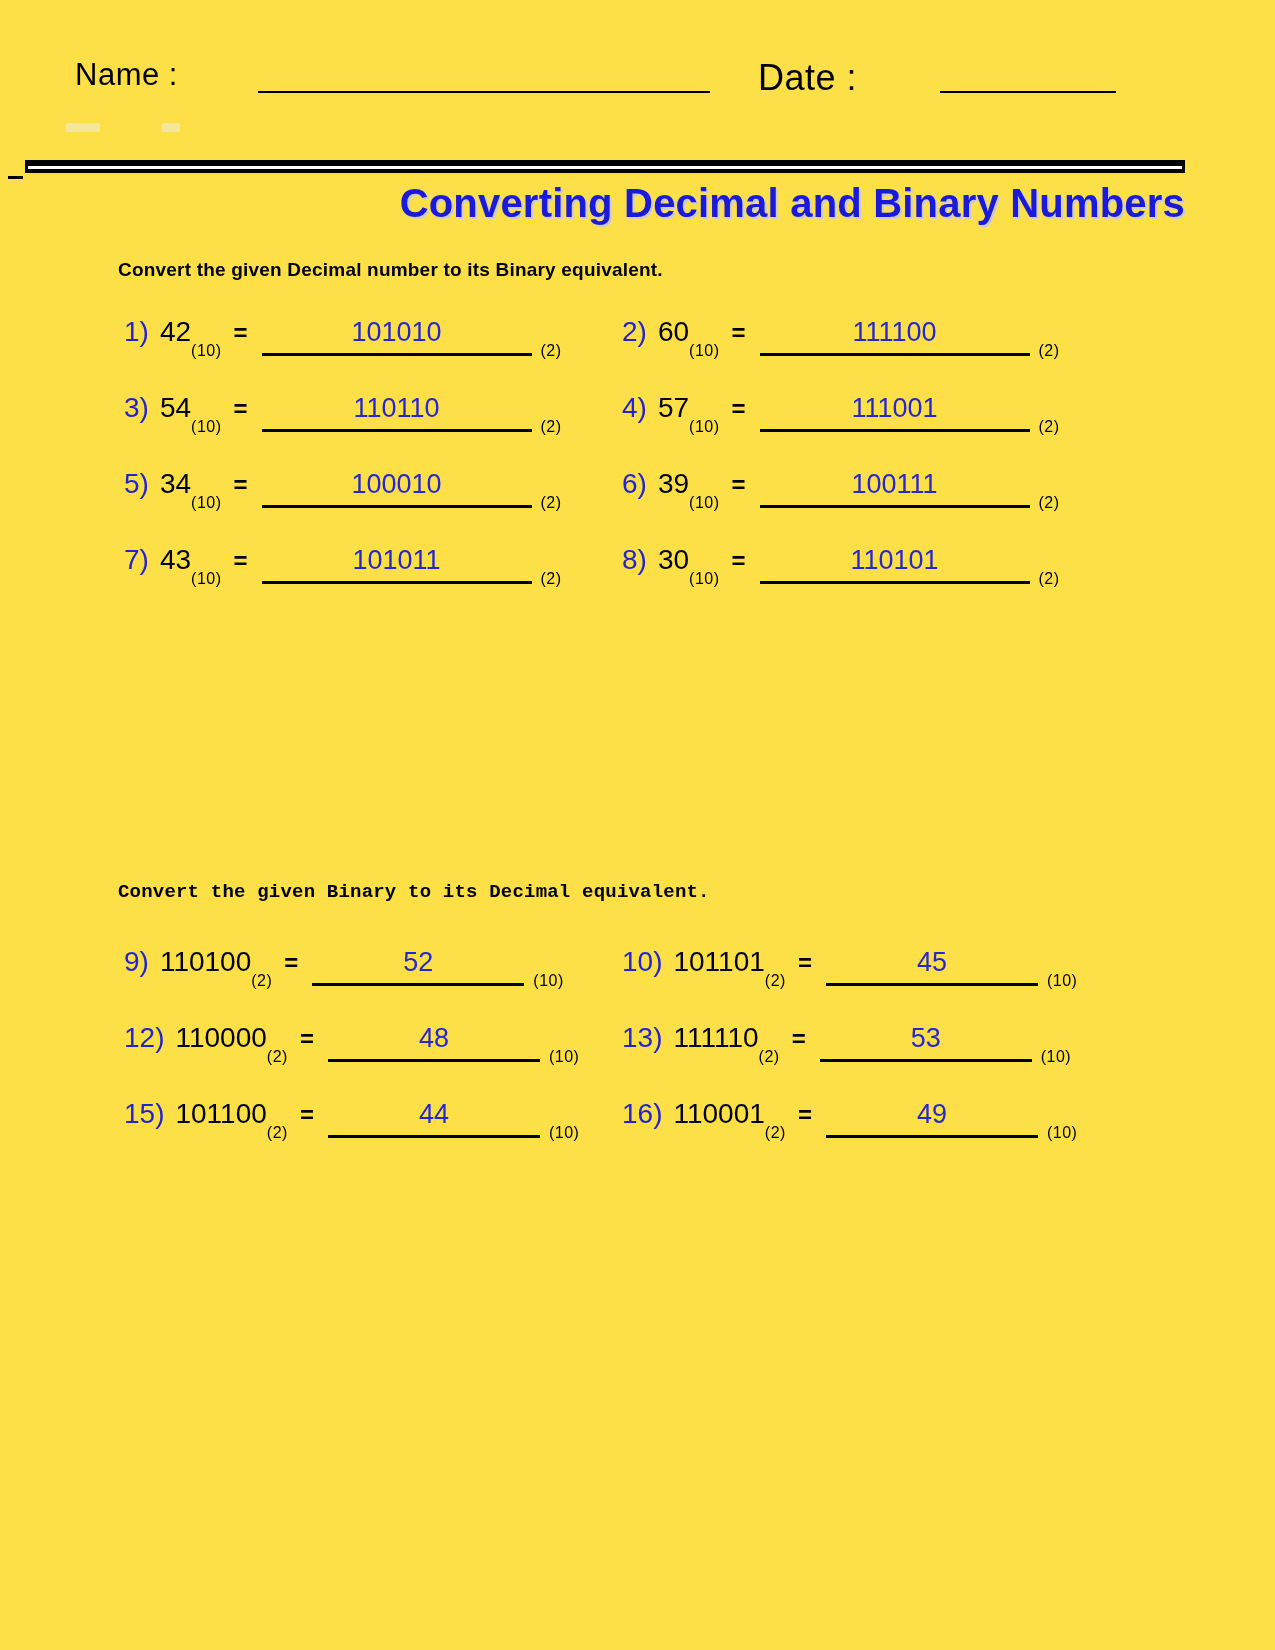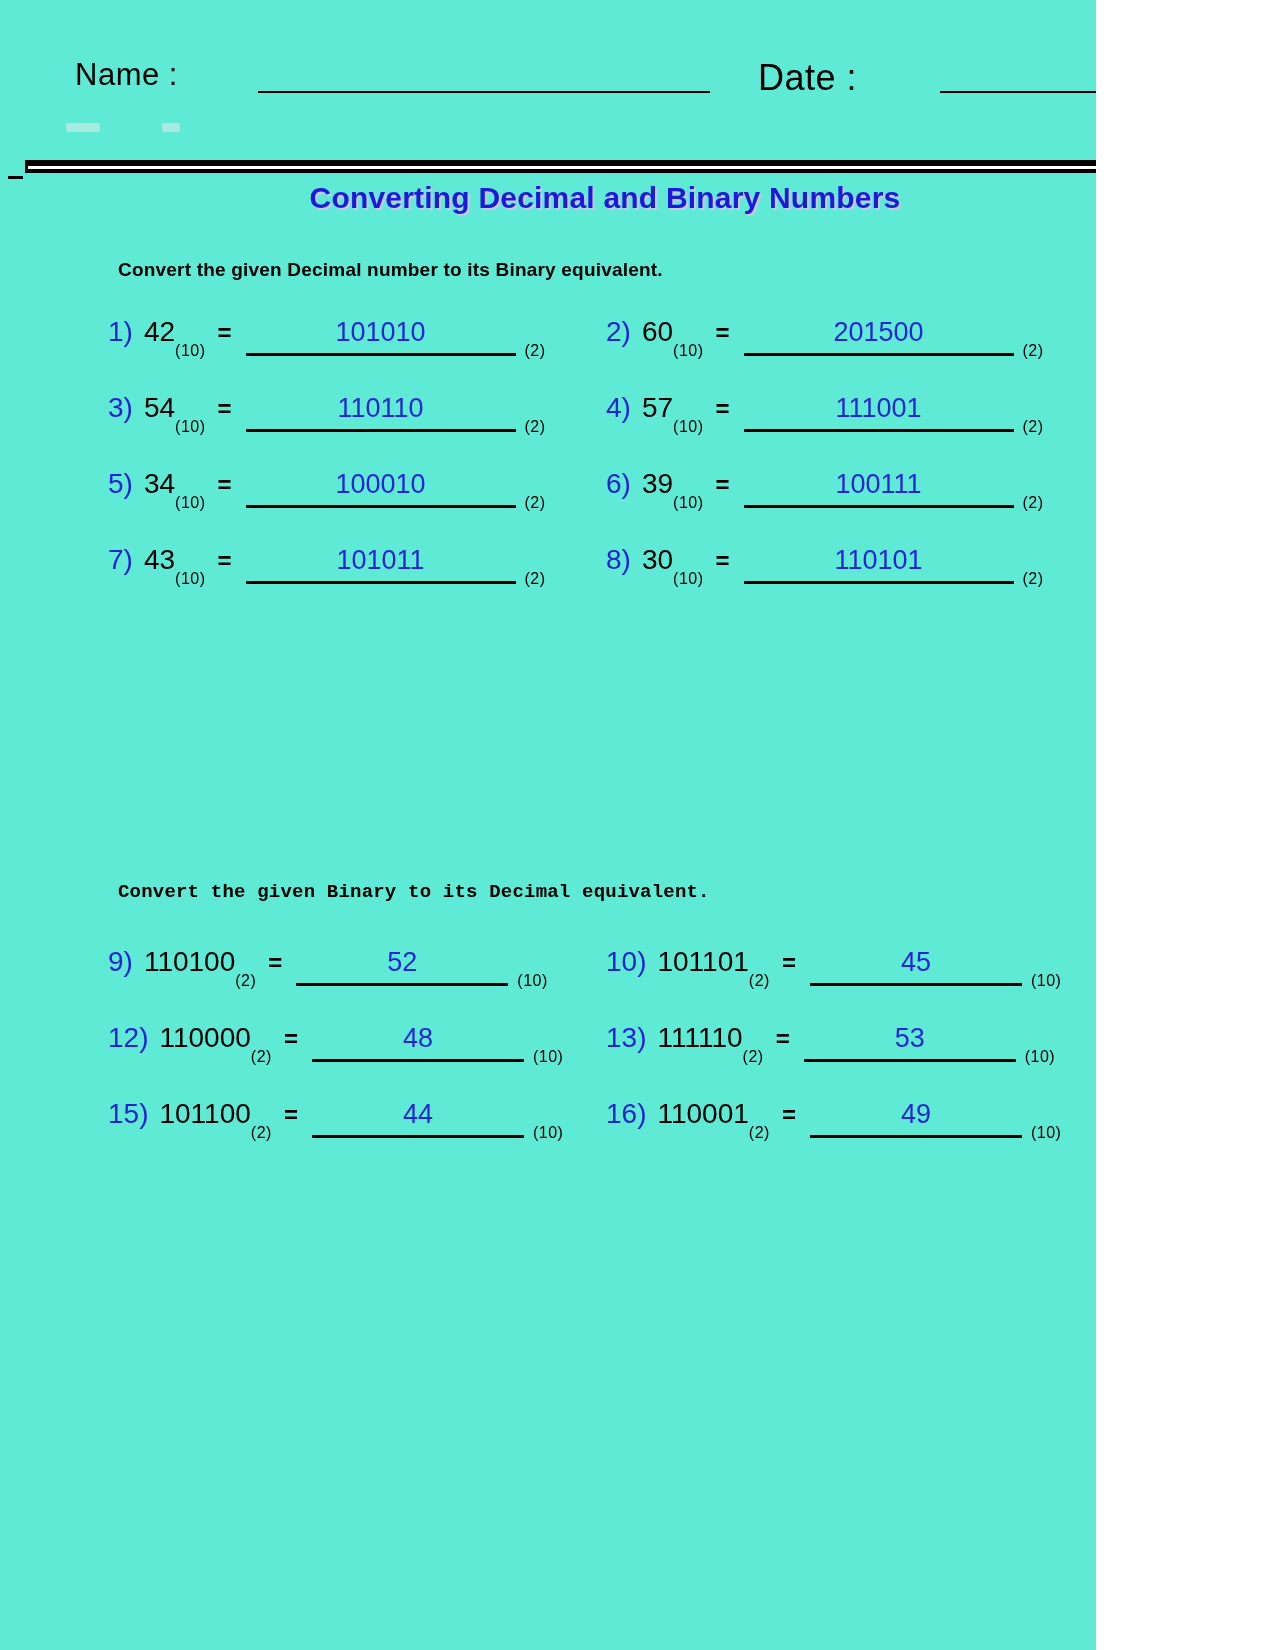--- a/index.html
+++ b/index.html
@@ -1,22 +1,22 @@
 <!DOCTYPE html>
 <html><head>
 <meta charset="utf-8">
 <style>
   * { margin: 0; padding: 0; box-sizing: border-box; }
   html, body { background: #ffffff; }
   body { font-family: "Liberation Sans", sans-serif; color: #000; }
   .page {
     position: relative;
-    width: 1096px;
+    width: 1275px;
     height: 1650px;
-    background: #5eead4;
+    background: #fde047;
     overflow: hidden;
     padding-left: 44px;
   }
 
   
   .name-label {
     position: absolute; left: 75px; top: 57px;
     font-size: 31px; letter-spacing: 0.5px;
   }
   .name-line {
@@ -54,40 +54,40 @@
   }
   .stray-mark {
     position: absolute; left: 8px; top: 176px;
     width: 15px; height: 3px; background: #000;
   }
 
   
   .title {
     position: absolute; left: 25px; top: 181px;
     width: 1160px;
-    text-align: center;
-    font-size: 30px;
+    text-align: right;
+    font-size: 40px;
     font-weight: bold;
     color: #1a1ad8;
     text-shadow: 2px 2px 1px #c9c9ec;
     letter-spacing: 0.2px;
   }
 
   
   .instruction {
     position: absolute; left: 118px;
     font-size: 19px; font-weight: bold;
     letter-spacing: 0.2px;
   }
   .instruction.s1 { top: 259px; }
   .instruction.s2 { top: 881px; font-family: Liberation Mono, monospace; }
 
   
   .problems {
-    position: absolute; left: 108px;
+    position: absolute; left: 124px;
     display: grid;
     grid-template-columns: 478px 480px;
     column-gap: 75px;
     row-gap: 83px;
     gap: 20px;
   }
   .problems.g1 { top: 312px; }
   .problems.g2 { top: 942px; }
 
   .problem {
@@ -130,21 +130,21 @@
   <div class="title">Converting Decimal and Binary Numbers</div>
 
   <div class="instruction s1">Convert the given Decimal number to its Binary equivalent.</div>
   <div class="problems g1">
 
     <div class="problem">
       <span class="pnum">1)</span><span class="given">42</span><span class="gbase">(10)</span><span class="eq">=</span><span class="ansline"><span class="answer">101010</span></span><span class="abase">(2)</span>
     </div>
 
     <div class="problem">
-      <span class="pnum">2)</span><span class="given">60</span><span class="gbase">(10)</span><span class="eq">=</span><span class="ansline"><span class="answer">201500</span></span><span class="abase">(2)</span>
+      <span class="pnum">2)</span><span class="given">60</span><span class="gbase">(10)</span><span class="eq">=</span><span class="ansline"><span class="answer">111100</span></span><span class="abase">(2)</span>
     </div>
 
     <div class="problem">
       <span class="pnum">3)</span><span class="given">54</span><span class="gbase">(10)</span><span class="eq">=</span><span class="ansline"><span class="answer">110110</span></span><span class="abase">(2)</span>
     </div>
 
     <div class="problem">
       <span class="pnum">4)</span><span class="given">57</span><span class="gbase">(10)</span><span class="eq">=</span><span class="ansline"><span class="answer">111001</span></span><span class="abase">(2)</span>
     </div>
 

